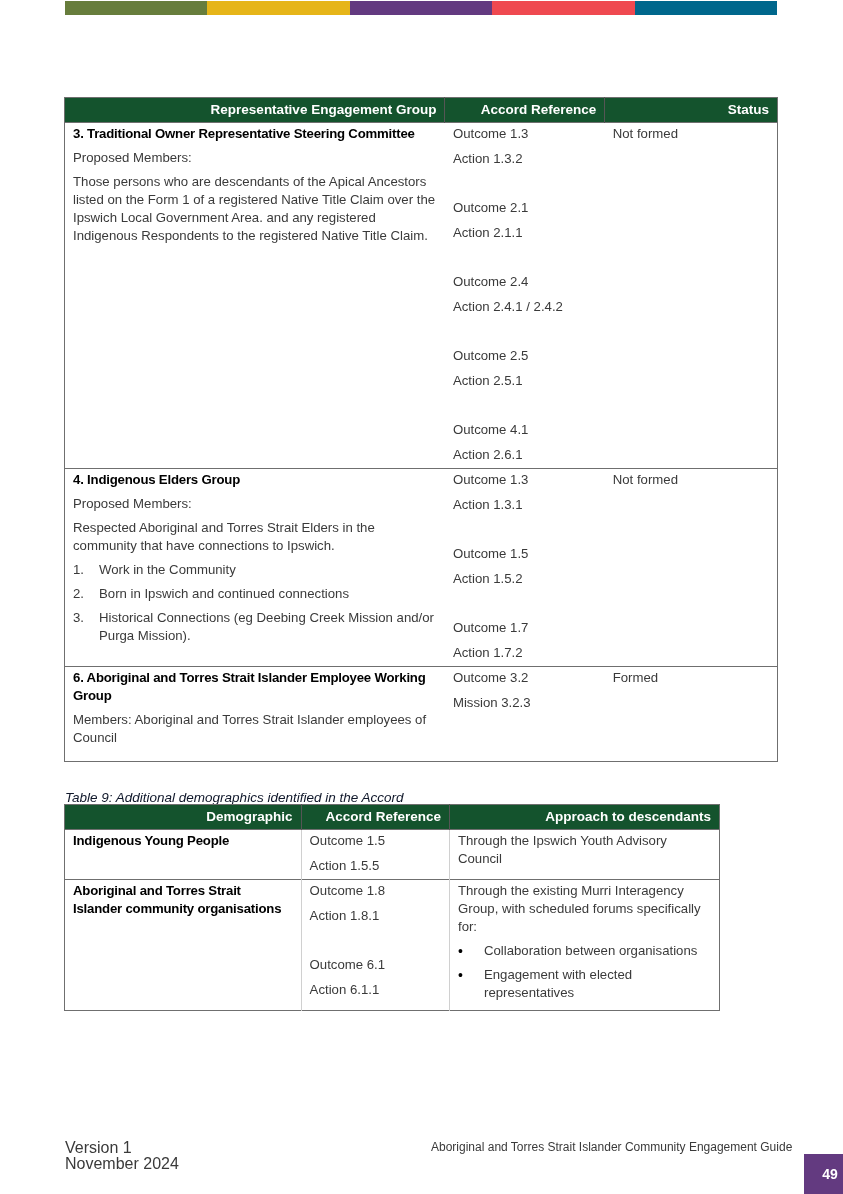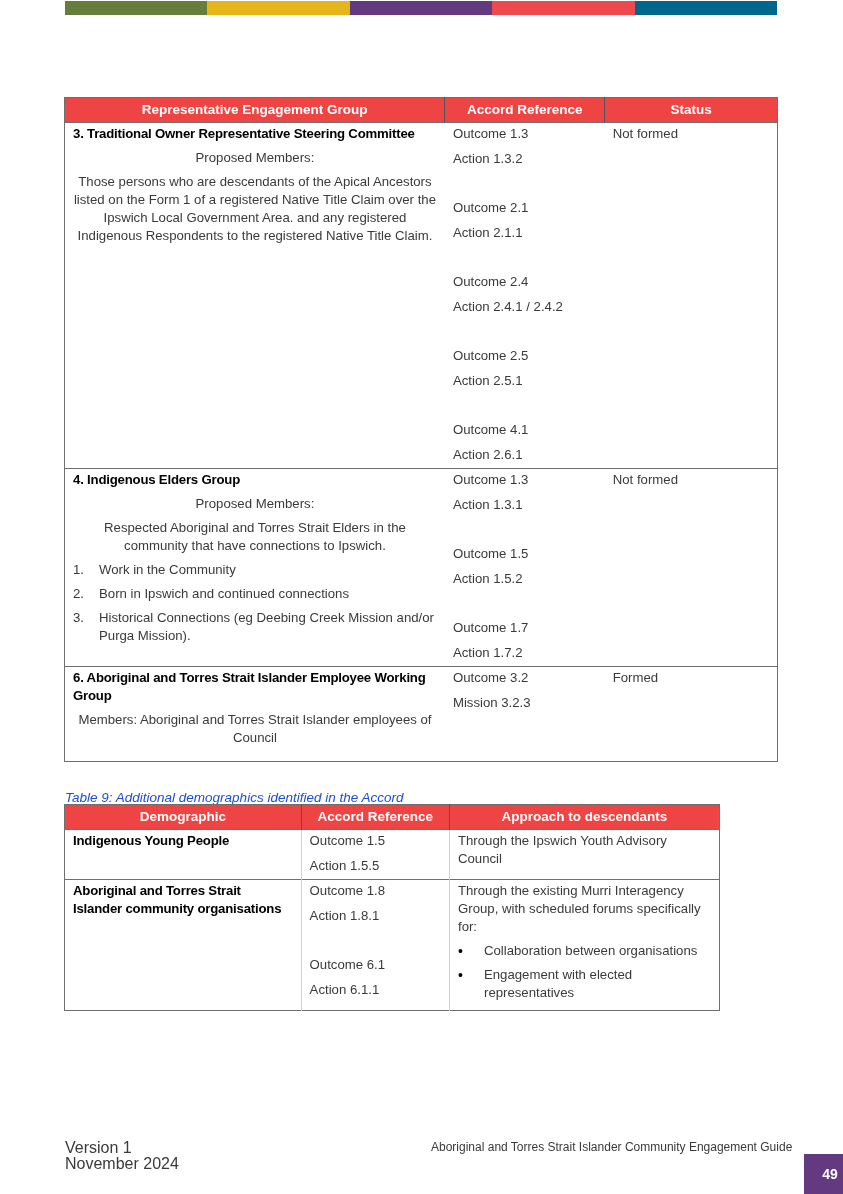--- a/index.html
+++ b/index.html
@@ -12,49 +12,49 @@
     position: absolute; left: 65px; top: 1px; width: 712px; height: 14px;
     display: flex;
   }
   .color-bar .seg { flex: 1; height: 100%; }
 
   table.doc {
     position: absolute; left: 64px; border-collapse: collapse;
     font-size: 13.2px; line-height: 18px;
   }
   table.doc th {
-    background: #ef4444; color: #fff; text-align: center; font-weight: bold;
+    background: #14532d; color: #fff; text-align: right; font-weight: bold;
     font-size: 13.5px; padding: 3px 8px 3px 8px; height: 18px;
     border-right: 1px solid #555;
   }
   table.doc th:last-child { border-right: none; }
   table.doc td {
     vertical-align: top; padding: 2px 8px 2px 8px;
     border-top: 1px solid #6f6f6f;
   }
   table.doc { border: 1px solid #6f6f6f; }
   .cell-line { display: block; height: 25px; line-height: 18px; }
   .cell-gap { display: block; height: 24px; }
   .group-title { font-weight: bold; color: #000; display: block; margin-bottom: 6px; letter-spacing: -0.2px; }
-  .para { display: block; margin-bottom: 6px; text-align: center; }
+  .para { display: block; margin-bottom: 6px; }
   ol.numbered { margin: 0; padding-left: 0; list-style: none; }
   ol.numbered li { display: flex; margin-bottom: 6px; }
   ol.numbered li .num { width: 26px; flex: none; }
   ul.bullets { margin: 6px 0 0 0; padding: 0; list-style: none; }
   ul.bullets li { display: flex; margin-bottom: 6px; }
   ul.bullets li .dot { width: 26px; flex: none; font-size: 14px; color: #000; }
 
   #t1 { top: 97px; width: 714px; }
   #t1 col.c1 { width: 381px; }
   #t1 col.c2 { width: 160px; }
   #t1 col.c3 { width: 173px; }
 
   .caption {
     position: absolute; left: 65px; top: 790px;
-    font-style: italic; color: #1d4ed8; font-size: 13.5px;
+    font-style: italic; color: #0f172a; font-size: 13.5px;
   }
   #t2 { top: 804px; width: 656px; padding-left: 21px; }
   #t2 col.c1 { width: 260px; }
   #t2 col.c2 { width: 160px; }
   #t2 col.c3 { width: 294px; }
   #t2 td { border-left: 1px solid #d0d0d0; }
   #t2 td:first-child { border-left: none; }
 
   .footer-left {
     position: absolute; left: 65px; top: 1140px; font-size: 16px; line-height: 16px; color: #3a3a3a;

